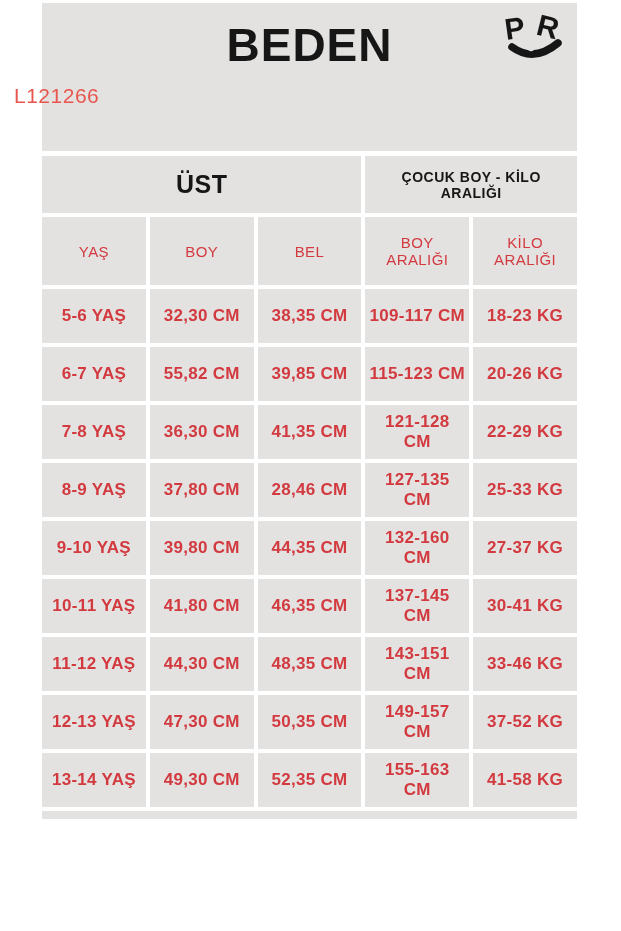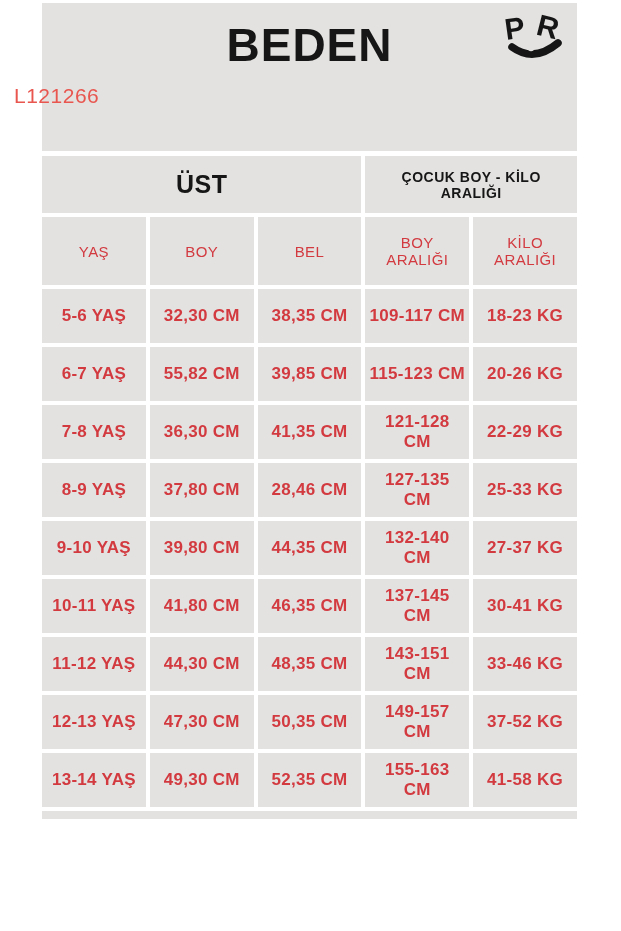--- a/index.html
+++ b/index.html
@@ -156,21 +156,21 @@
         <div class="cell data">121-128 CM</div>
         <div class="cell data">22-29 KG</div>
         <div class="cell data">8-9 YAŞ</div>
         <div class="cell data">37,80 CM</div>
         <div class="cell data">28,46 CM</div>
         <div class="cell data">127-135 CM</div>
         <div class="cell data">25-33 KG</div>
         <div class="cell data">9-10 YAŞ</div>
         <div class="cell data">39,80 CM</div>
         <div class="cell data">44,35 CM</div>
-        <div class="cell data">132-140 CM</div>
+        <div class="cell data">132-160 CM</div>
         <div class="cell data">27-37 KG</div>
         <div class="cell data">10-11 YAŞ</div>
         <div class="cell data">41,80 CM</div>
         <div class="cell data">46,35 CM</div>
         <div class="cell data">137-145 CM</div>
         <div class="cell data">30-41 KG</div>
         <div class="cell data">11-12 YAŞ</div>
         <div class="cell data">44,30 CM</div>
         <div class="cell data">48,35 CM</div>
         <div class="cell data">143-151 CM</div>

